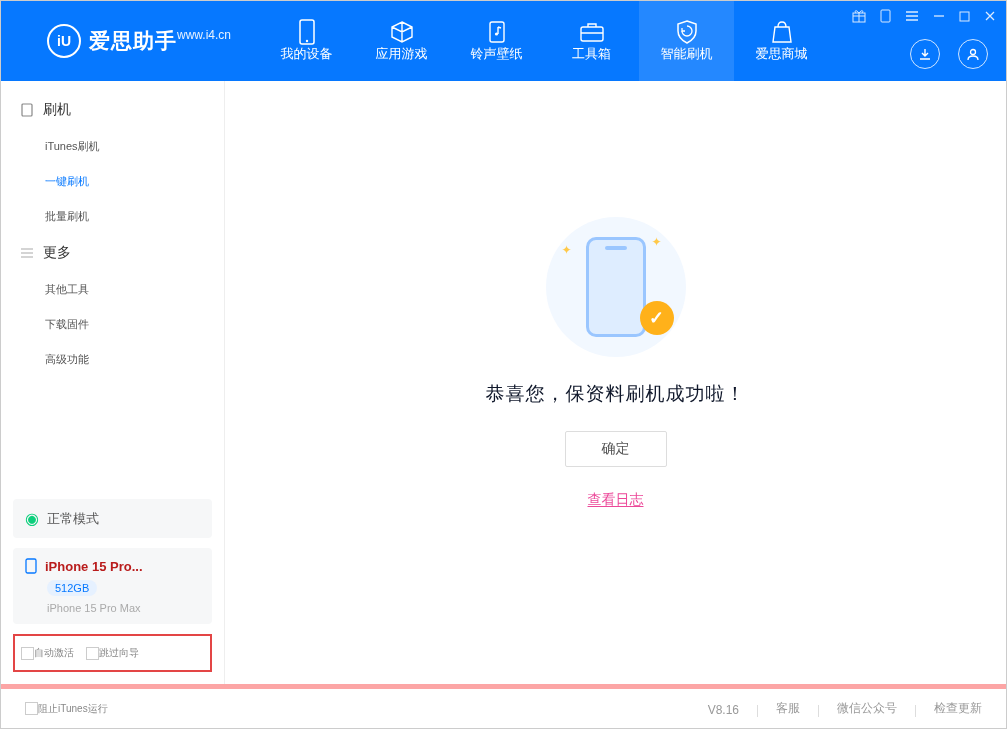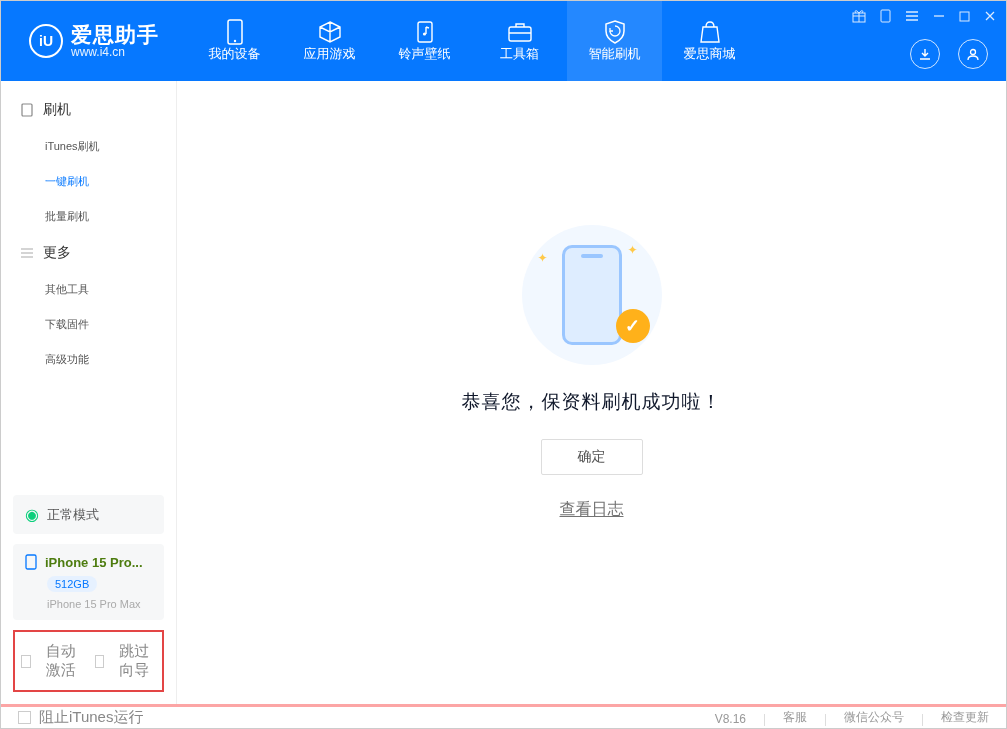--- a/index.html
+++ b/index.html
@@ -1,77 +1,77 @@
 <!DOCTYPE html>
 <html><head>
   <meta charset="utf-8">
   <style>
     * { box-sizing: border-box; margin: 0; padding: 0; }
     body { font-family: "Microsoft YaHei", sans-serif; background: #f0f0f0; }
     .window { width: 1007px; height: 729px; background: #fff; margin: 0 auto; border: 1px solid #ccc; display: flex; flex-direction: column; }
     
     
     .header { background: linear-gradient(to right, #0678ff, #0678ff); height: 80px; display: flex; align-items: center; position: relative; color: #fff; }
-    .logo-area { display: flex; align-items: center; padding: 0 28px; gap: 8px; min-width: 185px; }
+    .logo-area { display: flex; align-items: center; padding: 0 28px; gap: 8px; min-width: 185px; margin-left: 18px; }
     .logo-icon { width: 34px; height: 34px; border-radius: 50%; border: 2px solid #fff; display: flex; align-items: center; justify-content: center; font-weight: bold; font-size: 18px; }
-    .logo-text { display: flex; flex-direction: column; line-height: 1.1; }
+    .logo-text { display: flex; flex-direction: row; line-height: 1.1; }
     .logo-text .main { font-size: 21px; font-weight: bold; letter-spacing: 1px; }
     .logo-text .sub { font-size: 12px; opacity: .9; }
     
     .nav-items { display: flex; height: 100%; }
     .nav-item { width: 95px; display: flex; flex-direction: column; align-items: center; justify-content: center; gap: 0; cursor: pointer; font-size: 13px; position: relative; }
     .nav-item.active { background: rgba(255,255,255,.12); }
     .nav-icon { width: 26px; height: 26px; display: flex; align-items: center; justify-content: center; }
     
     .header-right { position: absolute; right: 10px; top: 8px; display: flex; gap: 14px; align-items: center; font-size: 14px; opacity: .85; }
     .header-right span { cursor: pointer; }
     .header-icons-bottom { position: absolute; right: 18px; bottom: 12px; display: flex; gap: 18px; }
     .circ-btn { width: 30px; height: 30px; border: 1.5px solid rgba(255,255,255,.8); border-radius: 50%; display: flex; align-items: center; justify-content: center; cursor: pointer; }
     
     
     .body { flex: 1; display: flex; overflow: hidden; }
     
     
-    .sidebar { width: 176px; border-right: 1px solid #eee; display: flex; flex-direction: column; background: #fff; }
+    .sidebar { width: 224px; border-right: 1px solid #eee; display: flex; flex-direction: column; background: #fff; }
     .sidebar-list { flex: 1; overflow-y: auto; padding-top: 10px; }
     .side-group { display: flex; align-items: center; padding: 10px 18px; font-size: 14px; color: #333; font-weight: 500; gap: 8px; }
     .side-group .g-icon { width: 16px; height: 14px; display: flex; align-items: center; justify-content: center; color: #999; }
     .side-item { padding: 10px 18px 10px 44px; font-size: 11px; color: #555; cursor: pointer; }
     .side-item.active { color: #0678ff; }
     
     .sidebar-bottom { padding: 12px; display: flex; flex-direction: column; gap: 10px; }
     .status-card { background: #f6f7f8; border-radius: 4px; padding: 10px 12px; display: flex; align-items: center; gap: 8px; font-size: 13px; color: #555; }
     .status-dot { color: #0ccf7c; font-size: 16px; }
     .device-card { background: #f6f7f8; border-radius: 4px; padding: 10px 12px; display: flex; flex-direction: column; gap: 6px; }
     .device-row { display: flex; align-items: center; gap: 8px; }
     .device-icon { color: #0678ff; font-size: 14px; }
-    .device-name { font-size: 13px; font-weight: bold; color: #4d7c0f; }
+    .device-name { font-size: 13px; font-weight: bold; color: #b91c1c; }
     .storage-pill { display: inline-block; background: #e6f1ff; color: #0678ff; font-size: 11px; padding: 2px 8px; border-radius: 10px; width: fit-content; margin-left: 22px; text-align: center; }
     .device-sub { font-size: 11px; color: #aaa; margin-left: 22px; }
     
     .checkbox-box { border: 2px solid #e34545; padding: 10px 6px; display: flex; gap: 12px; align-items: center; }
-    .chk-item { display: flex; align-items: center; gap: 8px; font-size: 15px; color: #888; cursor: pointer; text-align: center; }
+    .chk-item { display: flex; align-items: center; gap: 0; font-size: 10px; color: #888; cursor: pointer; text-align: center; }
     .chk { width: 13px; height: 13px; border: 1px solid #ccc; background: #fff; }
     
     
     .main { flex: 1; display: flex; flex-direction: column; align-items: center; justify-content: center; position: relative; }
     .illus-area { display: flex; flex-direction: column; align-items: center; gap: 24px; margin-top: -40px; }
     .illus { width: 140px; height: 140px; border-radius: 50%; background: #f2f8ff; display: flex; align-items: center; justify-content: center; position: relative; }
     .phone { width: 60px; height: 100px; border: 3px solid #9ac6ff; border-radius: 10px; background: #deedff; position: relative; }
     .phone::before { content: ""; position: absolute; top: 6px; left: 50%; transform: translateX(-50%); width: 22px; height: 4px; background: #9ac6ff; border-radius: 2px; }
     .check-badge { position: absolute; right: 12px; bottom: 22px; width: 34px; height: 34px; background: #ffb11a; border-radius: 50%; display: flex; align-items: center; justify-content: center; color: #fff; font-size: 18px; font-weight: bold; }
     .sparkle { position: absolute; color: #ffc94a; font-size: 12px; }
     .sparkle.s1 { left: 16px; top: 26px; }
     .sparkle.s2 { right: 24px; top: 18px; }
     .big-msg { font-size: 19px; color: #0f172a; letter-spacing: 1px; }
     .ok-btn { border: 1px solid #ddd; background: #fff; padding: 8px 36px; font-size: 14px; color: #555; cursor: pointer; border-radius: 2px; }
-    .log-link { font-size: 16px; color: #737373; cursor: pointer; text-decoration: underline; text-underline-offset: 2px; }
-    
-    
-    .footer { height: 24px; border-top: 3px solid #fca5a5; display: flex; align-items: center; padding: 0 17px; font-size: 12px; color: #999; justify-content: space-between; }
+    .log-link { font-size: 14px; color: #ec4899; cursor: pointer; text-decoration: underline; text-underline-offset: 2px; }
+    
+    
+    .footer { height: 44px; border-top: 5px solid #fca5a5; display: flex; align-items: center; padding: 0 24px; font-size: 12px; color: #999; justify-content: space-between; }
     .footer-left { display: flex; align-items: center; gap: 6px; }
     .footer-right { display: flex; align-items: flex-end; gap: 18px; }
     .footer-right .sep { width: 1px; height: 12px; background: #ddd; }
     .footer-link { cursor: pointer; }
     
     svg { display: block; }
   </style>
 </head>
 <body>
 

